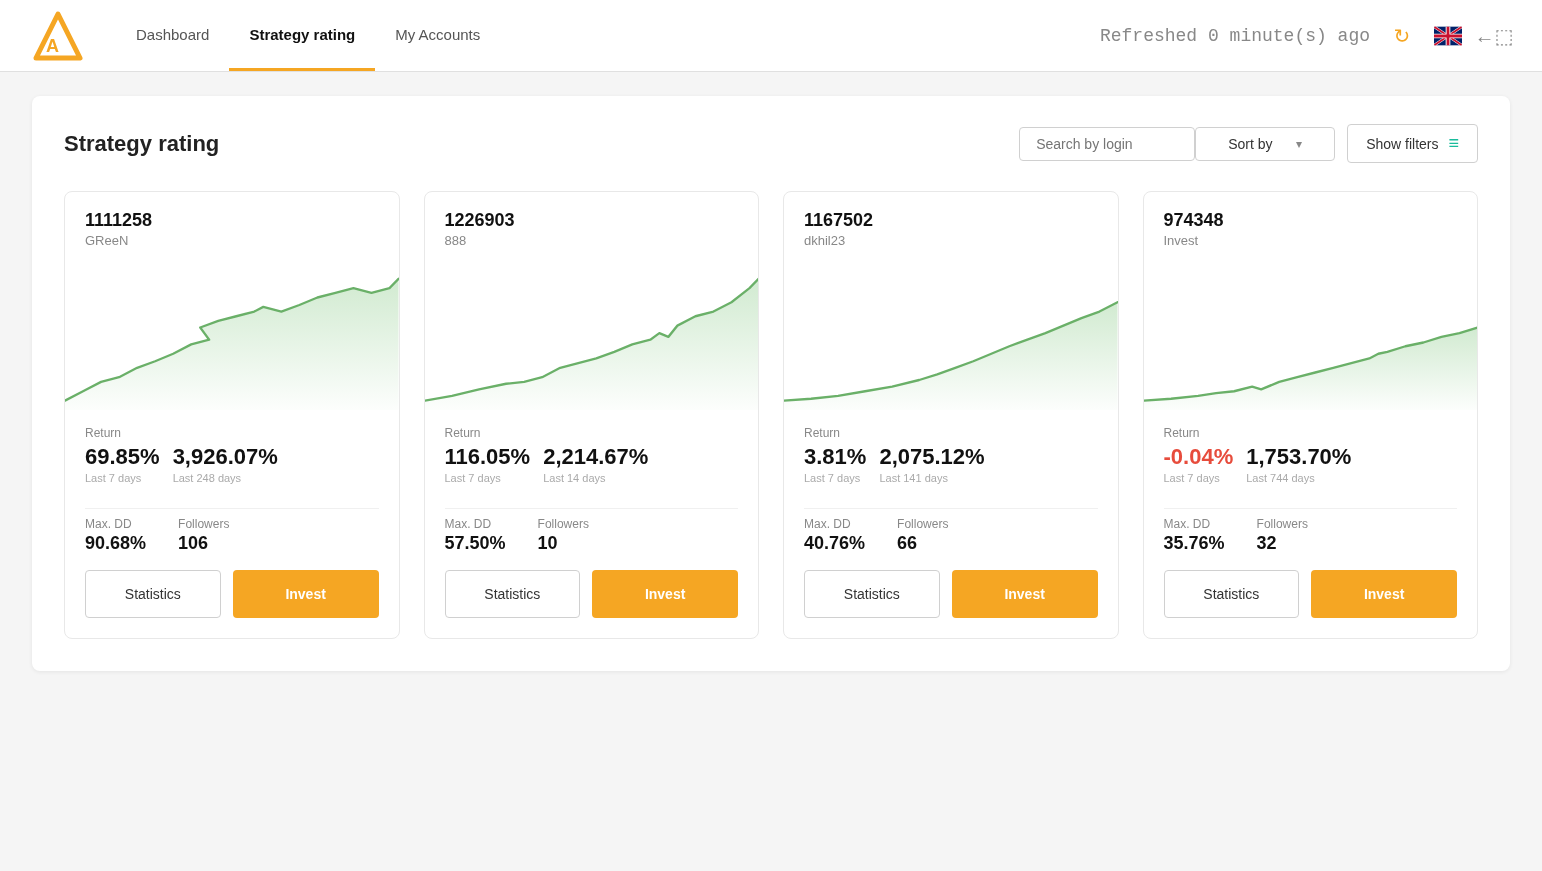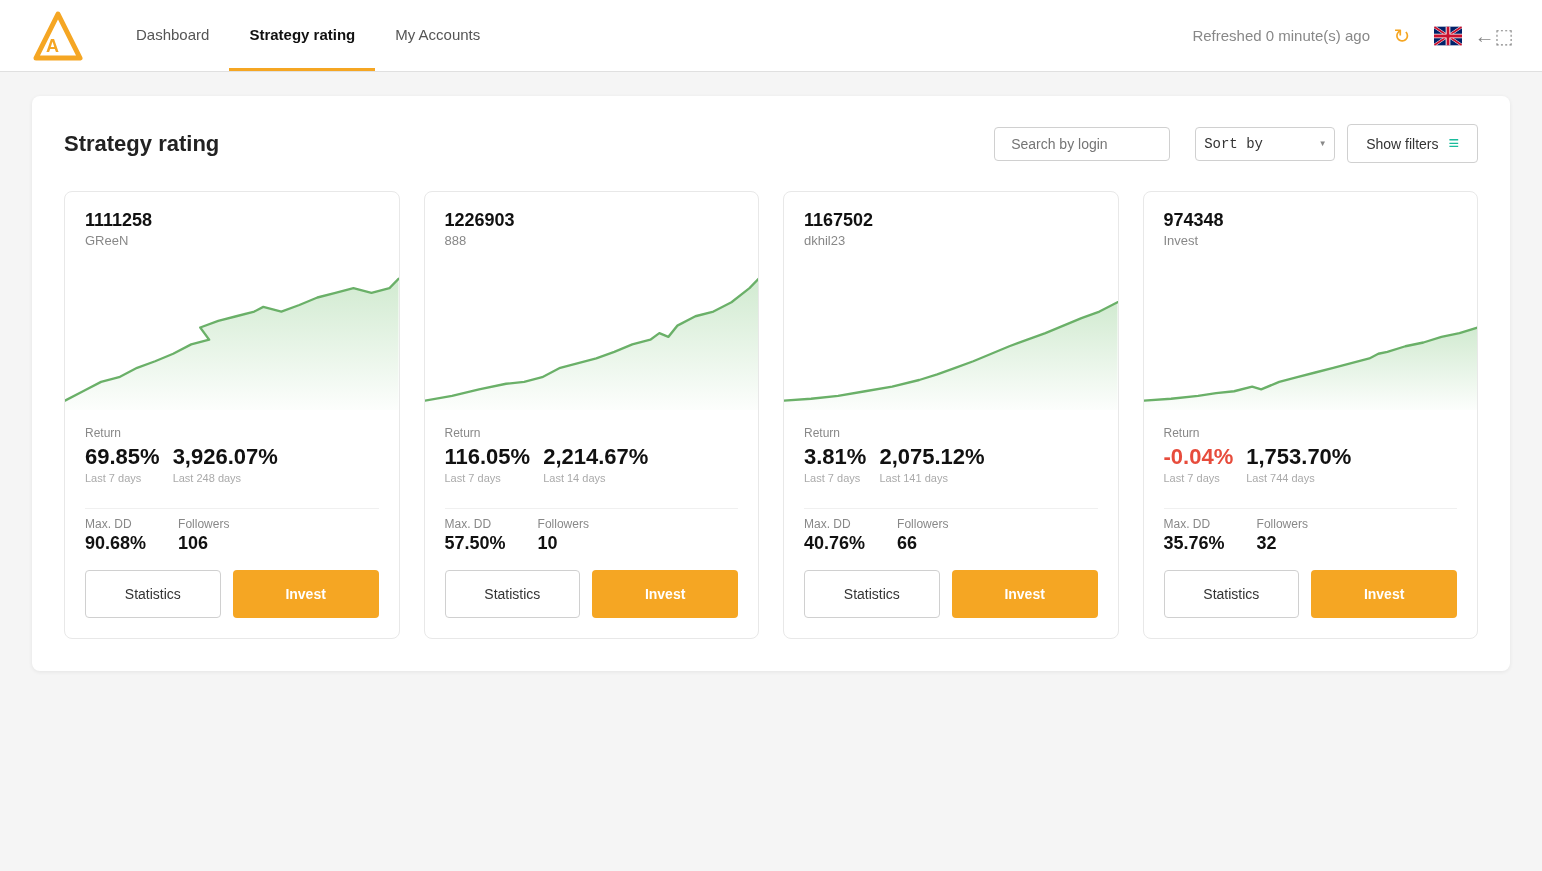--- a/index.html
+++ b/index.html
@@ -38,21 +38,21 @@
       color: #111;
       font-weight: 600;
       border-bottom: 3px solid #f5a623;
     }
     .header-right {
       margin-left: auto;
       display: flex;
       align-items: center;
       gap: 16px;
     }
-    .refreshed-text { font-size: 15px; color: #888; }
+    .refreshed-text { font-size: 18px; color: #888; font-family: Liberation Mono, monospace; }
     .icon-btn {
       background: none; border: none; cursor: pointer;
       display: flex; align-items: center; justify-content: center;
       width: 32px; height: 32px;
     }
 
     
     .main-content { padding: 24px 32px; }
 
     
@@ -81,28 +81,27 @@
       padding: 8px 16px;
       font-size: 14px;
       color: #999;
       width: 176px;
       outline: none;
     }
     .sort-by-btn {
       display: flex; align-items: center; gap: 8px;
       border: 1px solid #d0d0d0;
       border-radius: 4px;
-      padding: 8px 8px;
+      padding: 8px 32px;
       font-size: 14px;
       color: #333;
       background: #fff;
       cursor: pointer;
-      margin-left: 25px;
+      margin-left: 0;
       min-width: 140px;
-      font-family: Liberation Mono, monospace;
     }
     .sort-chevron { color: #888; font-size: 12px; margin-left: auto; }
     .show-filters-btn {
       display: flex; align-items: center; gap: 10px;
       border: 1px solid #d0d0d0;
       border-radius: 4px;
       padding: 8px 18px;
       font-size: 14px;
       color: #333;
       background: #fff;

